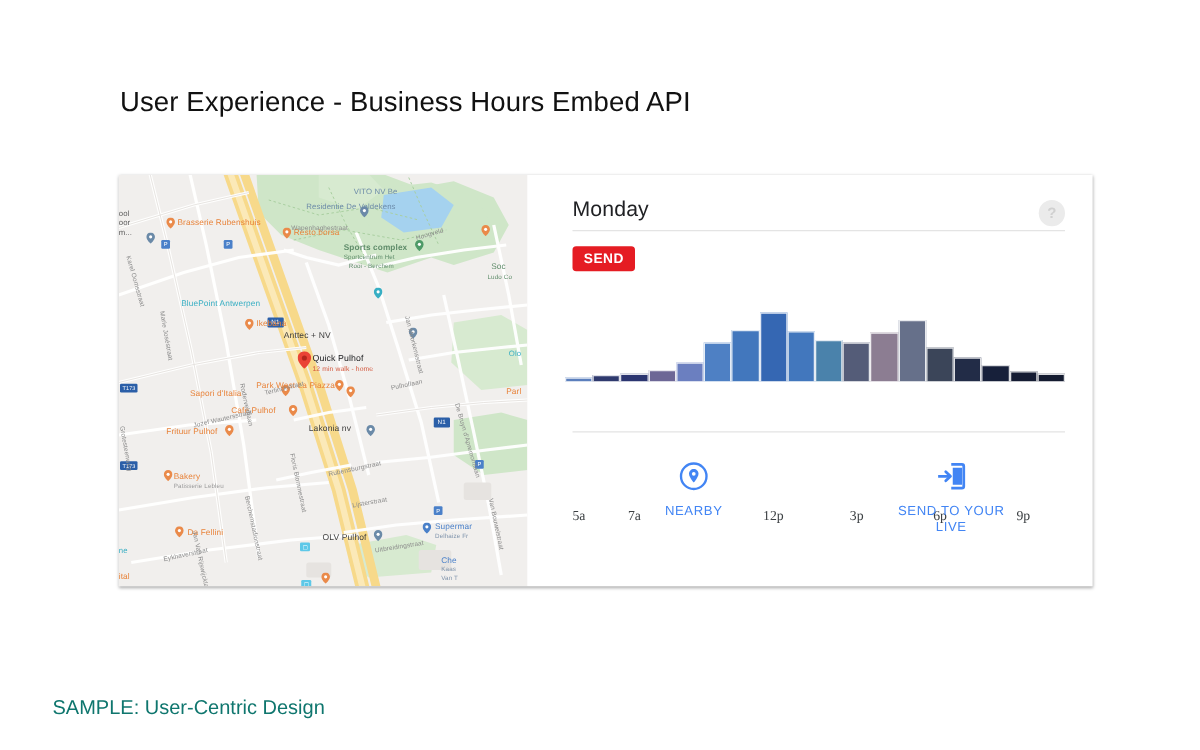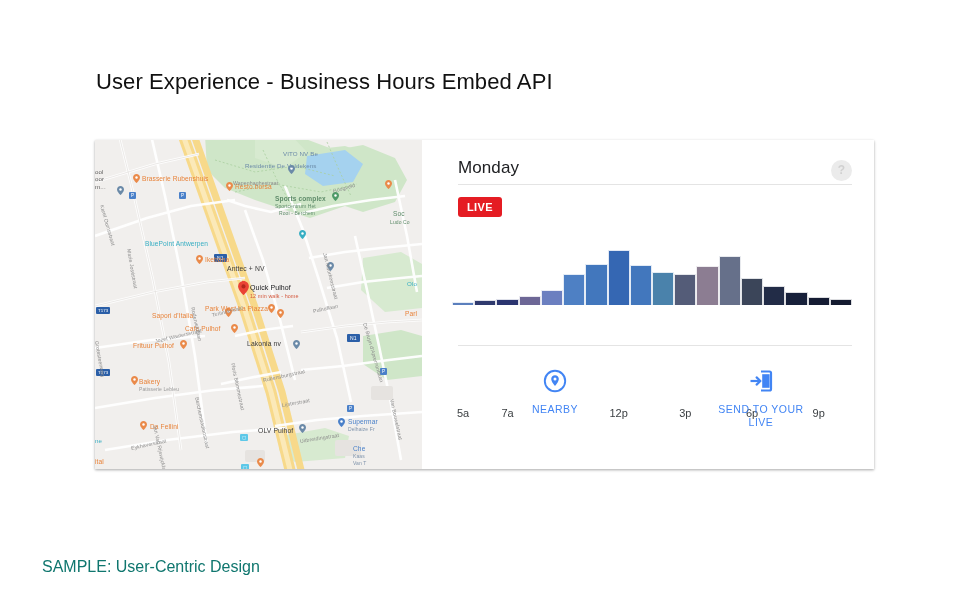--- a/index.html
+++ b/index.html
@@ -79,21 +79,21 @@
   }
   .bars{position:absolute;left:0;bottom:0;width:100%;height:70px;}
   .bar{
     position:absolute;bottom:0;
     border:1px solid rgba(255,255,255,0.85);
     border-bottom:none;box-sizing:border-box;
   }
   .axis{position:absolute;left:0;top:172px;width:460px;height:16px;}
   .tick{
     position:absolute;font-size:11px;color:#3c4043;top:0;
-    transform:translateX(-50%);white-space:nowrap;
+    transform:translateX(-50%);white-space:nowrap;font-family:Liberation Serif, serif;
   }
 
   
   .actions{
     position:absolute;left:30px;top:228px;right:10px;
     display:flex;
   }
   .action{
     flex:1;display:flex;flex-direction:column;align-items:center;
     text-align:center;
@@ -331,21 +331,21 @@
 
     <div class="panel">
 
       <div class="panel-head">
         <div class="day-title">Monday</div>
         <div class="help-btn">?</div>
       </div>
 
       <div class="divider top"></div>
 
-      <div class="live-badge">LIVE</div>
+      <div class="live-badge">SEND</div>
 
       <div class="chart">
         <div class="bars" id="bars">
             <div class="bar" title="5a: 3" style="left: 0px; width: 22.2222px; height: 3px; background: rgb(91, 127, 189);"></div>
             <div class="bar" title="6a: 7" style="left: 22.2222px; width: 22.2222px; height: 4.9px; background: rgb(47, 58, 110);"></div>
             <div class="bar" title="7a: 8" style="left: 44.4444px; width: 22.2222px; height: 5.6px; background: rgb(43, 53, 112);"></div>
             <div class="bar" title="8a: 13" style="left: 66.6667px; width: 22.2222px; height: 9.1px; background: rgb(109, 103, 150);"></div>
             <div class="bar" title="9a: 22" style="left: 88.8889px; width: 22.2222px; height: 15.4px; background: rgb(107, 127, 192);"></div>
             <div class="bar" title="10a: 45" style="left: 111.111px; width: 22.2222px; height: 31.5px; background: rgb(78, 128, 196);"></div>
             <div class="bar" title="11a: 59" style="left: 133.333px; width: 22.2222px; height: 41.3px; background: rgb(66, 119, 189);"></div>

